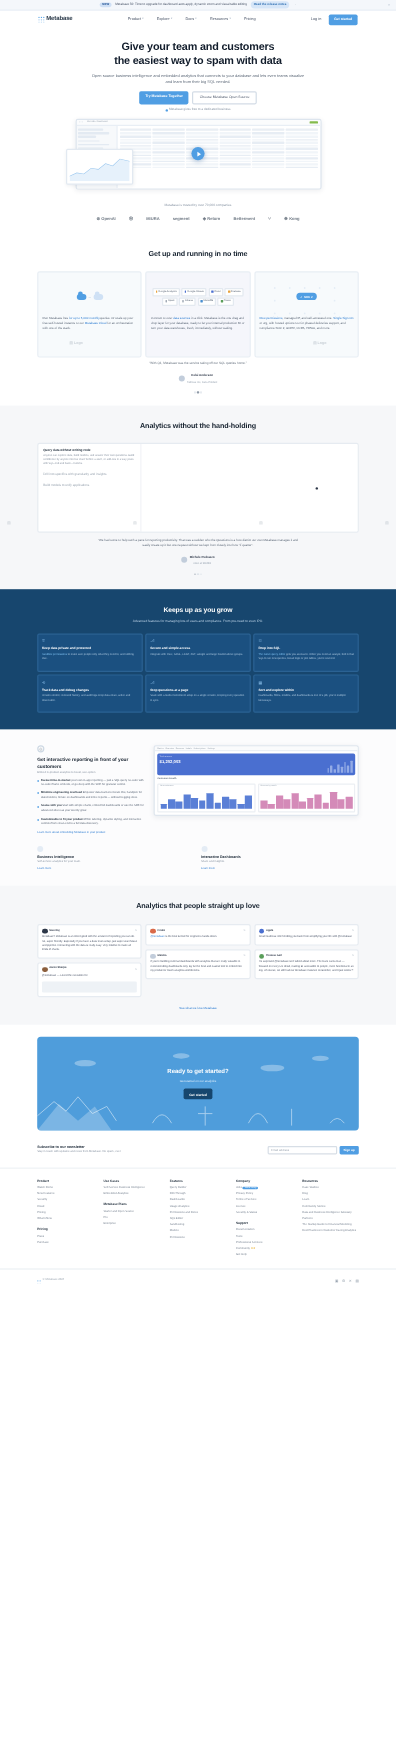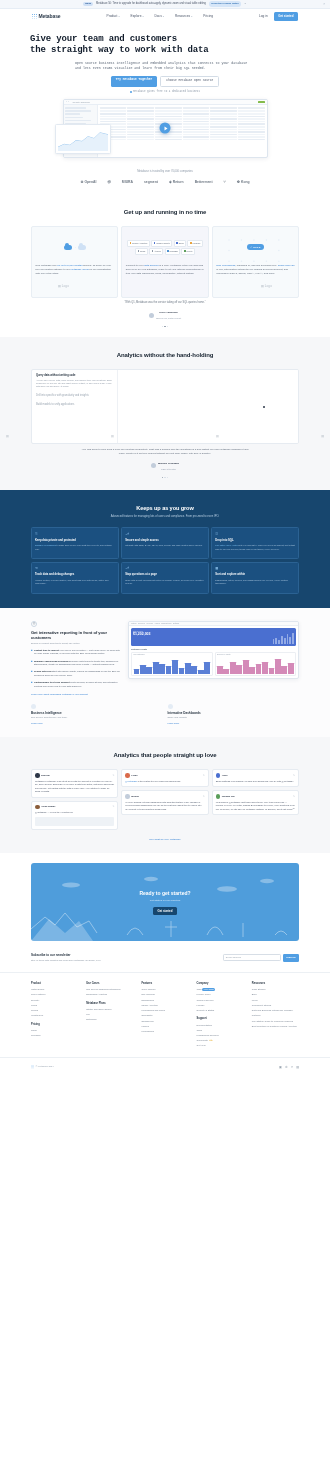--- a/index.html
+++ b/index.html
@@ -75,21 +75,21 @@
   .nav-right {
     margin-left: auto; display: flex; align-items: center; gap: 6px;
   }
   .nav-login { font-size: 3.2px; color: #4a5568; }
   .btn-primary {
     background: #509ee3; color: #fff; font-size: 2.9px; font-weight: bold;
     padding: 2px 4.5px; border-radius: 1.5px; white-space: nowrap;
   }
 
   
-  .hero { text-align: left; padding: 10px 30px 0; font-family: Liberation Mono, monospace; }
+  .hero { text-align: center; padding: 10px 30px 0; }
   .hero h1 {
     font-size: 9px; line-height: 1.25; color: #111c2b;
     font-weight: bold; letter-spacing: -.15px;
   }
   .hero-sub {
     font-size: 3.3px; color: #5a6676; margin-top: 4px;
     line-height: 1.55; max-width: 180px; margin-left: auto; margin-right: auto;
   }
   .hero-btns {
     display: flex; justify-content: center; gap: 3px; margin-top: 5px;
@@ -465,21 +465,21 @@
     </div>
     <div class="nav-right">
       <span class="nav-login">Log in</span>
       <span class="btn-primary">Get started</span>
     </div>
   </div>
 
   <div class="hero">
     <h1>
       <span>Give your team and customers</span><br>
-      <span>the straight way to work with data</span>
+      <span>the easiest way to spam with data</span>
     </h1>
     <div class="hero-sub">Open source business intelligence and embedded analytics that connects to your database and lets even teams visualize and learn from their big SQL needed.</div>
     <div class="hero-btns">
       <span class="btn-hero-primary">Try Metabase Together</span>
       <span class="btn-hero-ghost">Choose Metabase Open Source</span>
     </div>
     <div class="hero-note">
       <span class="dot"></span>
       <span>Metabase gives free to a dedicated business</span>
     </div>

